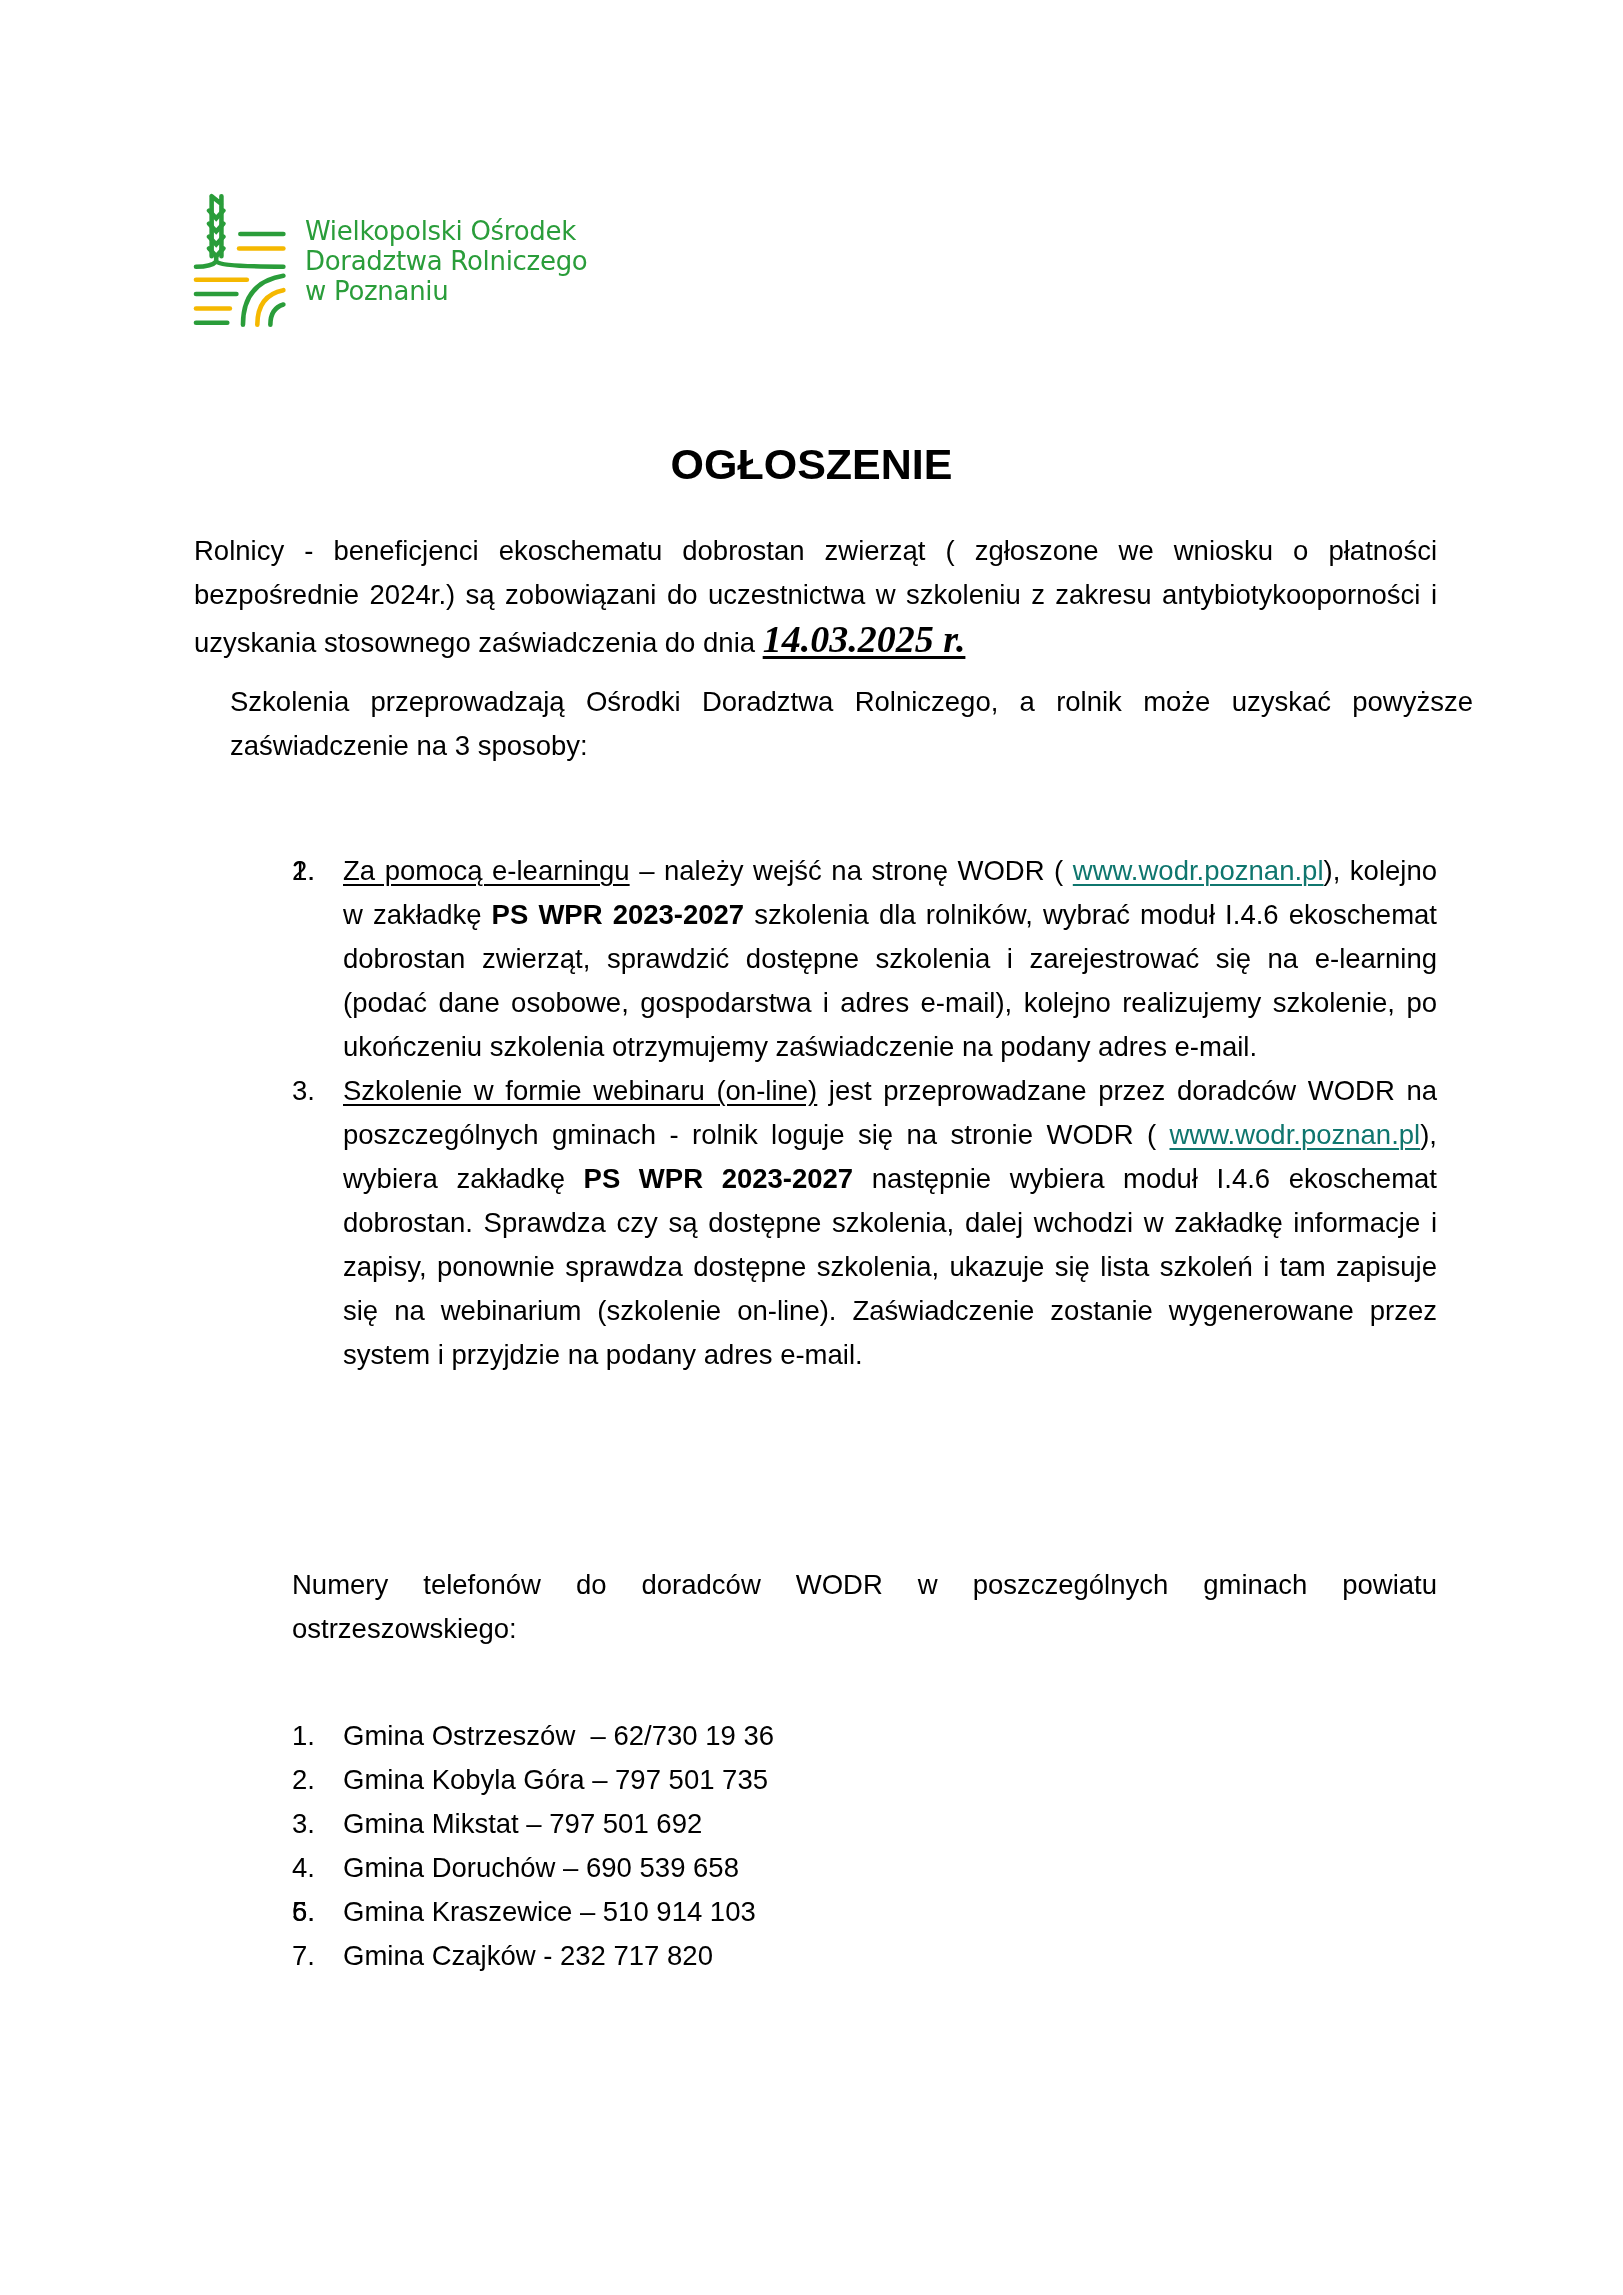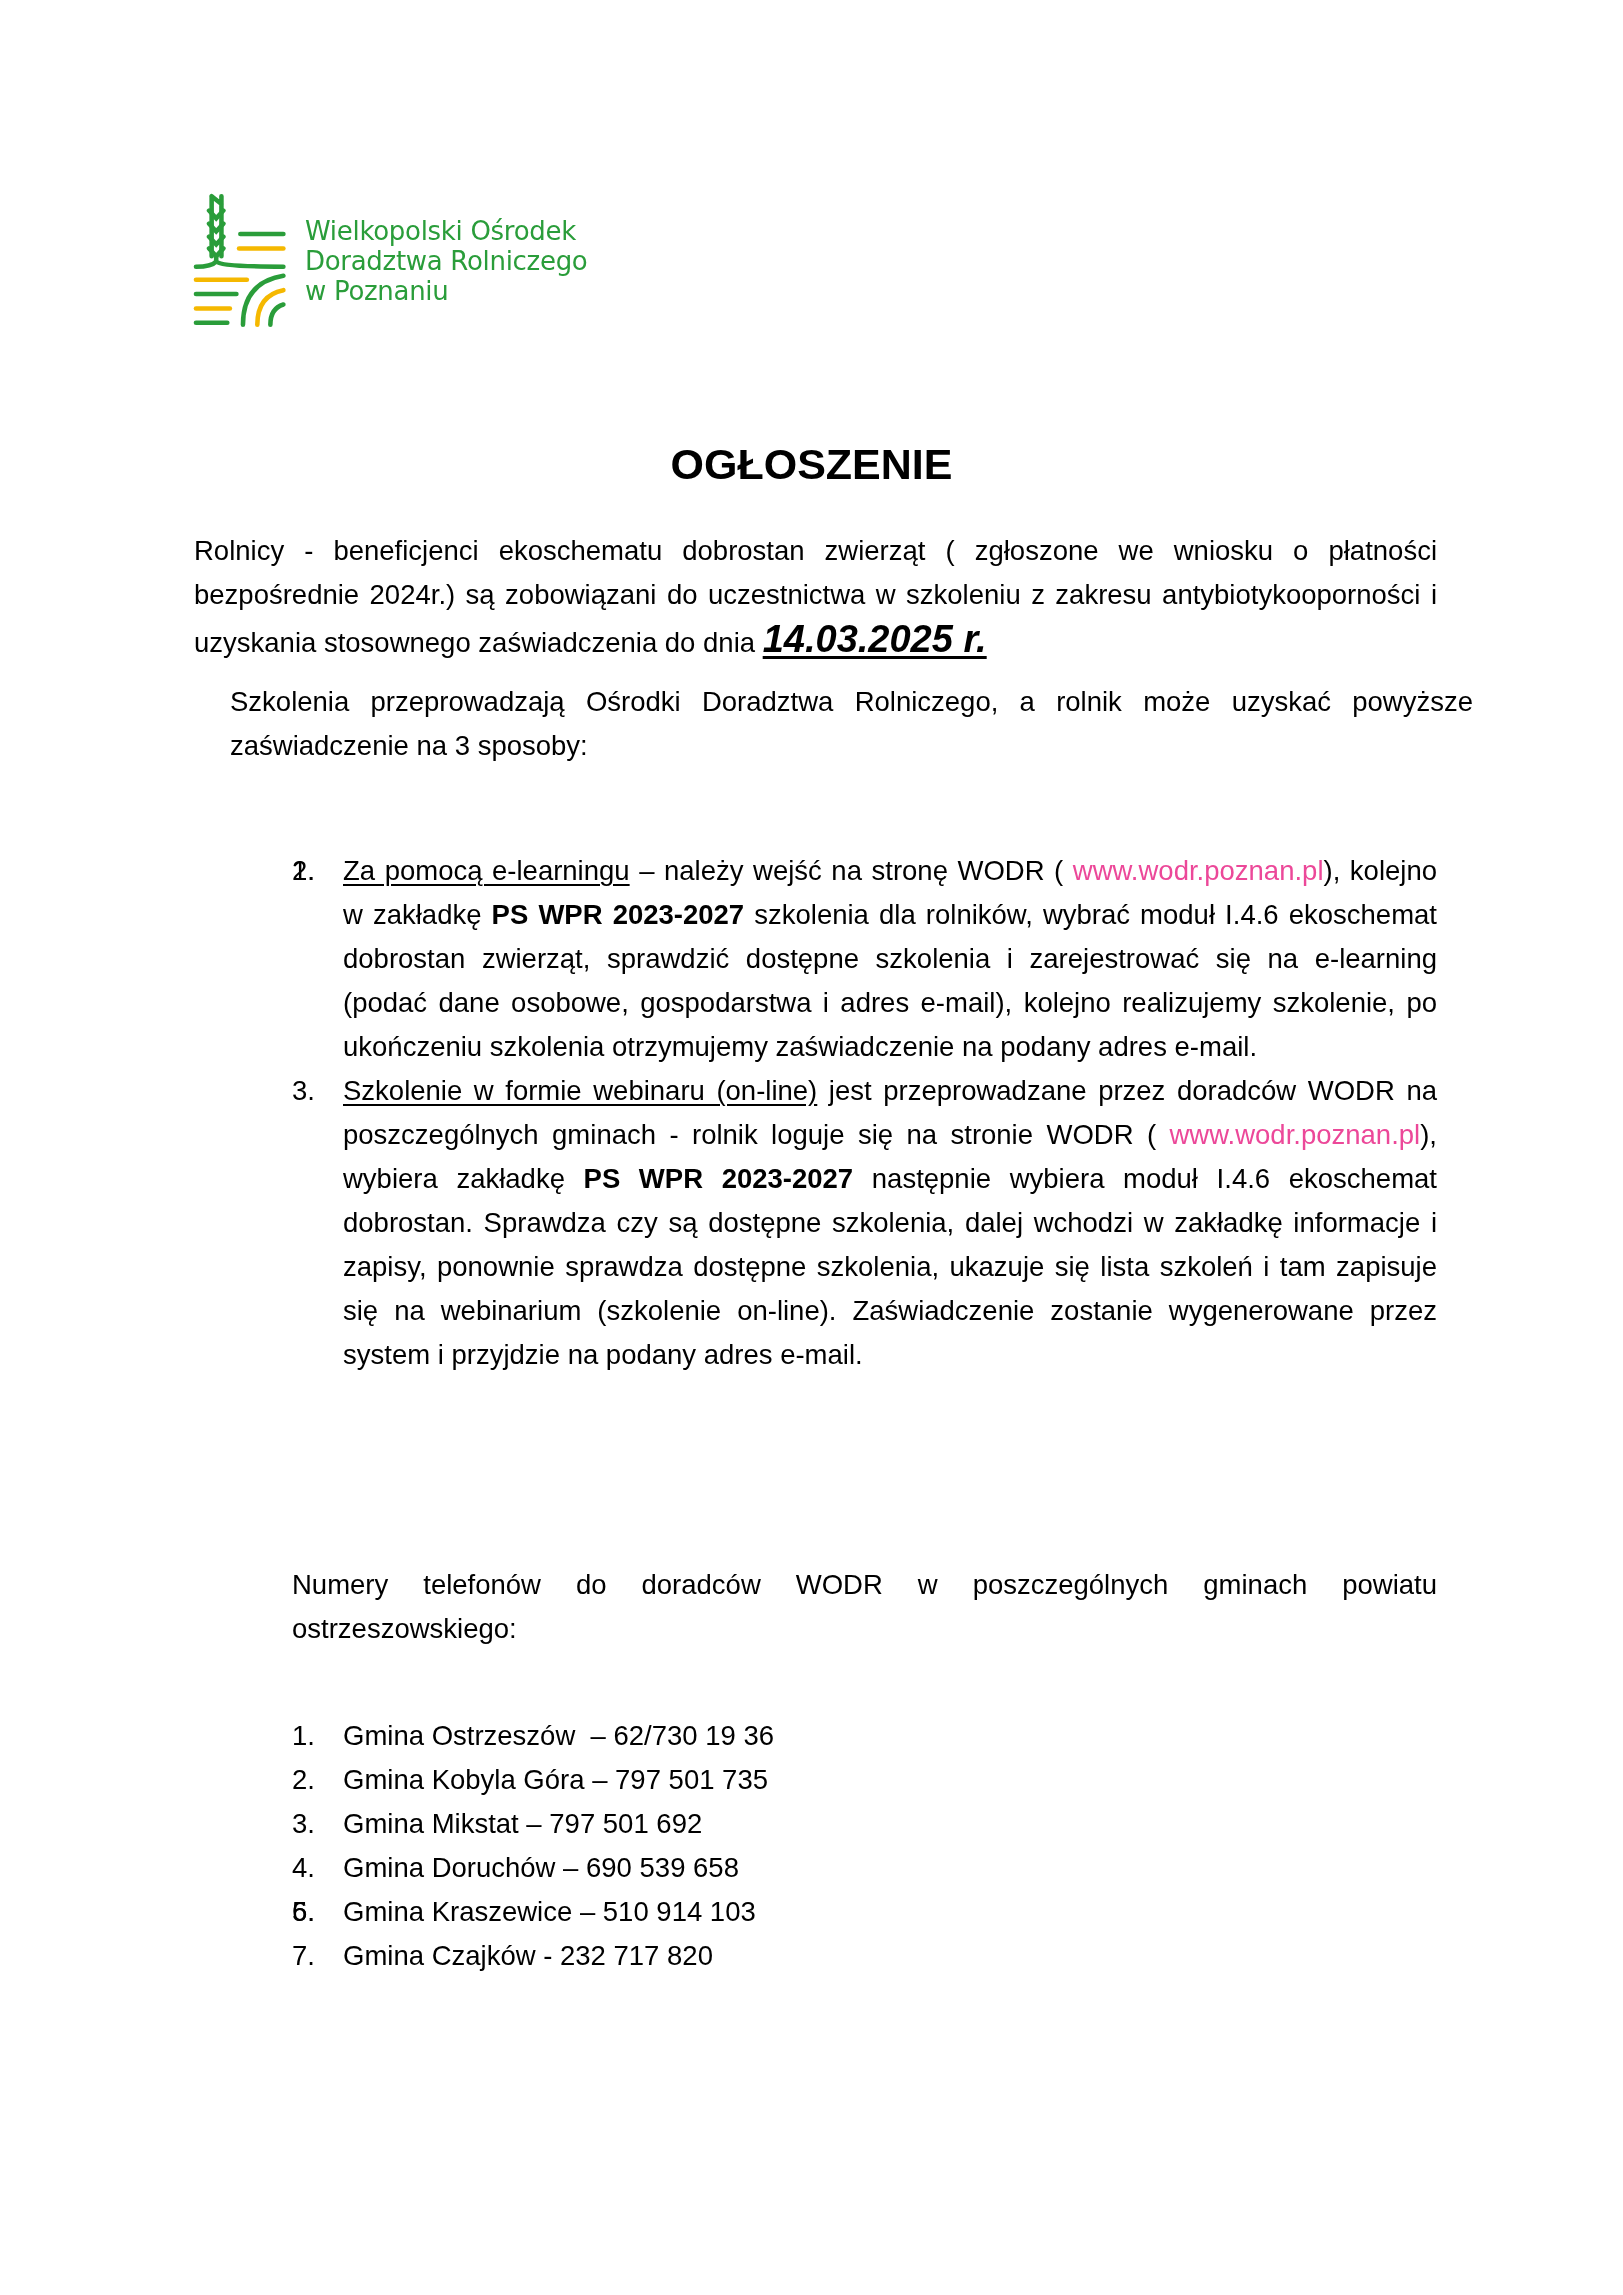--- a/index.html
+++ b/index.html
@@ -16,29 +16,29 @@
   .logo-text div { display: block; }
 
   
   .title { position: absolute; left: 0; width: 1623px; top: 440px; text-align: center;
            font-size: 43px; font-weight: bold; letter-spacing: 0px; }
 
   .para { position: absolute; left: 194px; width: 1243px; font-size: 27.5px; line-height: 44px;
           text-align: justify; }
   .p1 { top: 529px; }
   .p1 .date { font-size: 38px; font-weight: bold; font-style: italic; text-decoration: underline;
-              text-decoration-thickness: 3.3px; text-underline-offset: 3.9px; }
+              text-decoration-thickness: 3.3px; text-underline-offset: 3.9px; font-family: Liberation Serif, serif; }
   .p2 { top: 680px; margin-left: 36px; }
 
   .methods { position: absolute; left: 292px; width: 1145px; top: 849px; margin: 0; padding: 0; list-style: none;
              font-size: 27.5px; line-height: 44px; }
   .methods li { position: relative; padding-left: 51px; text-align: justify; }
   .methods .num { position: absolute; left: 0; top: 0; }
   .u { text-decoration: underline; text-decoration-thickness: 2px; text-underline-offset: 3.9px; }
-  .link { color: #ec4899; text-decoration-thickness: 2px; text-underline-offset: 3.9px; }
+  .link { color: #0f766e; text-decoration: underline; text-decoration-thickness: 2px; text-underline-offset: 3.9px; }
   b { font-weight: bold; }
 
   .p3 { position: absolute; left: 292px; width: 1145px; top: 1563px; font-size: 27.5px; line-height: 44px;
         text-align: justify; }
   .phones { position: absolute; left: 292px; top: 1714px; margin: 0; padding: 0; list-style: none;
             font-size: 27.5px; line-height: 44px; }
   .phones li { position: relative; padding-left: 51px; white-space: pre; }
   .phones .num { position: absolute; left: 0; top: 0; }
 </style>
 </head>

